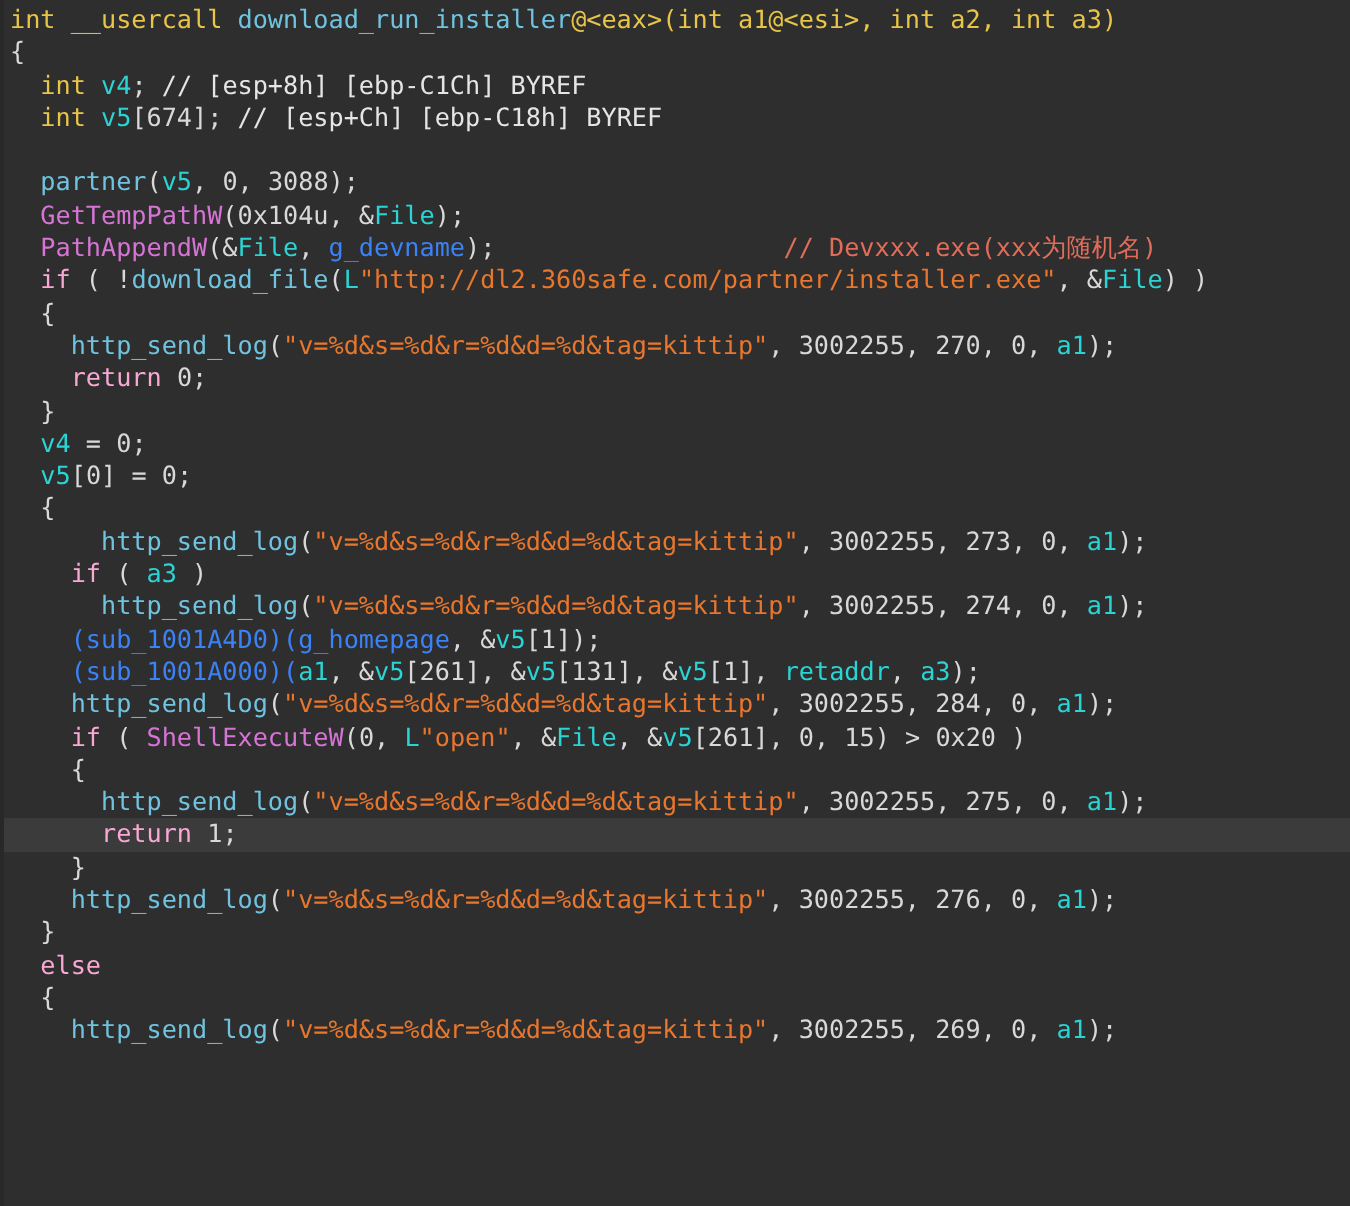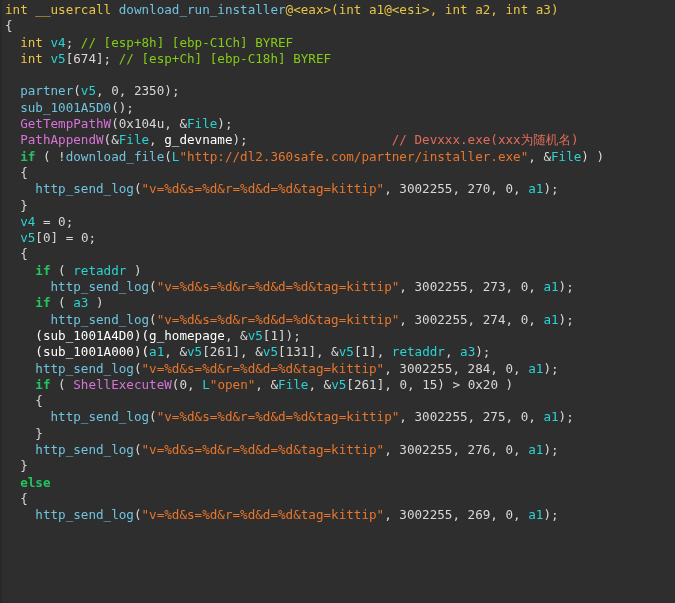--- a/index.html
+++ b/index.html
@@ -40,64 +40,64 @@
     font-size: 12.6px;
     white-space: pre;
     padding-left: 5px;
     color: #d8d8d8;
     letter-spacing: 0px;
   }
   .code-line.highlight {
     background: #3b3b3b;
   }
   
-  .t-kw      { color: #22c55e; font-weight: bold; }          
+  .t-kw      { color: #f9a8d4; }          
   .t-type    { color: #e8c547; }          
   .t-func    { color: #6fc3df; }          
   .t-api     { color: #d674d6; }          
   .t-var     { color: #2ad4d4; }          
   .t-str     { color: #e8762c; }          
   .t-num     { color: #d8d8d8; }          
   .t-cmt     { color: #e06c5a; }          
-  .t-cmtv    { color: #84cc16; text-align: center; }          
+  .t-cmtv    { color: #e5e5e5; text-align: center; }          
   .t-punct   { color: #d8d8d8; }
-  .t-global  { color: #ffffff; text-align: right; }          
+  .t-global  { color: #3b82f6; text-align: right; }          
 </style>
 </head>
 <body>
 
 <div id="pseudocode-view">
   <div id="gutter-stripe"></div>
   <div id="code-container">
       <div class="code-line"><span></span><span class="t-type">int </span><span class="t-type">__usercall </span><span class="t-func">download_run_installer</span><span class="t-type">@&lt;eax&gt;</span><span class="t-type">(</span><span class="t-type">int a1@&lt;esi&gt;, int a2, int a3)</span></div>
       <div class="code-line"><span></span><span class="t-punct">{</span></div>
       <div class="code-line"><span>  </span><span class="t-type">int </span><span class="t-var">v4</span><span class="t-punct">; </span><span class="t-cmtv">// [esp+8h] [ebp-C1Ch] BYREF</span></div>
       <div class="code-line"><span>  </span><span class="t-type">int </span><span class="t-var">v5</span><span class="t-punct">[674]; </span><span class="t-cmtv">// [esp+Ch] [ebp-C18h] BYREF</span></div>
       <div class="code-line"><span></span>&nbsp;</div>
-      <div class="code-line"><span>  </span><span class="t-func">partner</span><span class="t-punct">(</span><span class="t-var">v5</span><span class="t-punct">, </span><span class="t-num">0</span><span class="t-punct">, </span><span class="t-num">2350</span><span class="t-punct">);</span></div>
-      <div class="code-line"><span>  </span><span class="t-func">sub_1001A5D0</span><span class="t-punct">();</span></div>
+      <div class="code-line"><span>  </span><span class="t-func">partner</span><span class="t-punct">(</span><span class="t-var">v5</span><span class="t-punct">, </span><span class="t-num">0</span><span class="t-punct">, </span><span class="t-num">3088</span><span class="t-punct">);</span></div>
       <div class="code-line"><span>  </span><span class="t-api">GetTempPathW</span><span class="t-punct">(</span><span class="t-num">0x104u</span><span class="t-punct">, &amp;</span><span class="t-var">File</span><span class="t-punct">);</span></div>
       <div class="code-line"><span>  </span><span class="t-api">PathAppendW</span><span class="t-punct">(&amp;</span><span class="t-var">File</span><span class="t-punct">, </span><span class="t-global">g_devname</span><span class="t-punct">);</span><span class="t-punct">                   </span><span class="t-cmt">// Devxxx.exe(xxx为随机名)</span></div>
       <div class="code-line"><span>  </span><span class="t-kw">if</span><span class="t-punct"> ( !</span><span class="t-func">download_file</span><span class="t-punct">(</span><span class="t-var">L</span><span class="t-str">"http://dl2.360safe.com/partner/installer.exe"</span><span class="t-punct">, &amp;</span><span class="t-var">File</span><span class="t-punct">) )</span></div>
       <div class="code-line"><span>  </span><span class="t-punct">{</span></div>
       <div class="code-line"><span>    </span><span class="t-func">http_send_log</span><span class="t-punct">(</span><span class="t-str">"v=%d&amp;s=%d&amp;r=%d&amp;d=%d&amp;tag=kittip"</span><span class="t-punct">, </span><span class="t-num">3002255</span><span class="t-punct">, </span><span class="t-num">270</span><span class="t-punct">, </span><span class="t-num">0</span><span class="t-punct">, </span><span class="t-var">a1</span><span class="t-punct">);</span></div>
+      <div class="code-line"><span>    </span><span class="t-kw">return</span><span class="t-punct"> </span><span class="t-num">0</span><span class="t-punct">;</span></div>
       <div class="code-line"><span>  </span><span class="t-punct">}</span></div>
       <div class="code-line"><span>  </span><span class="t-var">v4</span><span class="t-punct"> = </span><span class="t-num">0</span><span class="t-punct">;</span></div>
       <div class="code-line"><span>  </span><span class="t-var">v5</span><span class="t-punct">[</span><span class="t-num">0</span><span class="t-punct">] = </span><span class="t-num">0</span><span class="t-punct">;</span></div>
       <div class="code-line"><span>  </span><span class="t-punct">{</span></div>
-      <div class="code-line"><span>    </span><span class="t-kw">if</span><span class="t-punct"> ( </span><span class="t-var">retaddr</span><span class="t-punct"> )</span></div>
       <div class="code-line"><span>      </span><span class="t-func">http_send_log</span><span class="t-punct">(</span><span class="t-str">"v=%d&amp;s=%d&amp;r=%d&amp;d=%d&amp;tag=kittip"</span><span class="t-punct">, </span><span class="t-num">3002255</span><span class="t-punct">, </span><span class="t-num">273</span><span class="t-punct">, </span><span class="t-num">0</span><span class="t-punct">, </span><span class="t-var">a1</span><span class="t-punct">);</span></div>
       <div class="code-line"><span>    </span><span class="t-kw">if</span><span class="t-punct"> ( </span><span class="t-var">a3</span><span class="t-punct"> )</span></div>
       <div class="code-line"><span>      </span><span class="t-func">http_send_log</span><span class="t-punct">(</span><span class="t-str">"v=%d&amp;s=%d&amp;r=%d&amp;d=%d&amp;tag=kittip"</span><span class="t-punct">, </span><span class="t-num">3002255</span><span class="t-punct">, </span><span class="t-num">274</span><span class="t-punct">, </span><span class="t-num">0</span><span class="t-punct">, </span><span class="t-var">a1</span><span class="t-punct">);</span></div>
       <div class="code-line"><span>    </span><span class="t-global">(sub_1001A4D0)(</span><span class="t-global">g_homepage</span><span class="t-punct">, &amp;</span><span class="t-var">v5</span><span class="t-punct">[</span><span class="t-num">1</span><span class="t-punct">]);</span></div>
       <div class="code-line"><span>    </span><span class="t-global">(sub_1001A000)(</span><span class="t-var">a1</span><span class="t-punct">, &amp;</span><span class="t-var">v5</span><span class="t-punct">[</span><span class="t-num">261</span><span class="t-punct">], &amp;</span><span class="t-var">v5</span><span class="t-punct">[</span><span class="t-num">131</span><span class="t-punct">], &amp;</span><span class="t-var">v5</span><span class="t-punct">[</span><span class="t-num">1</span><span class="t-punct">], </span><span class="t-var">retaddr</span><span class="t-punct">, </span><span class="t-var">a3</span><span class="t-punct">);</span></div>
       <div class="code-line"><span>    </span><span class="t-func">http_send_log</span><span class="t-punct">(</span><span class="t-str">"v=%d&amp;s=%d&amp;r=%d&amp;d=%d&amp;tag=kittip"</span><span class="t-punct">, </span><span class="t-num">3002255</span><span class="t-punct">, </span><span class="t-num">284</span><span class="t-punct">, </span><span class="t-num">0</span><span class="t-punct">, </span><span class="t-var">a1</span><span class="t-punct">);</span></div>
       <div class="code-line"><span>    </span><span class="t-kw">if</span><span class="t-punct"> ( </span><span class="t-api">ShellExecuteW</span><span class="t-punct">(</span><span class="t-num">0</span><span class="t-punct">, </span><span class="t-var">L</span><span class="t-str">"open"</span><span class="t-punct">, &amp;</span><span class="t-var">File</span><span class="t-punct">, &amp;</span><span class="t-var">v5</span><span class="t-punct">[</span><span class="t-num">261</span><span class="t-punct">], </span><span class="t-num">0</span><span class="t-punct">, </span><span class="t-num">15</span><span class="t-punct">) &gt; </span><span class="t-num">0x20</span><span class="t-punct"> )</span></div>
       <div class="code-line"><span>    </span><span class="t-punct">{</span></div>
       <div class="code-line"><span>      </span><span class="t-func">http_send_log</span><span class="t-punct">(</span><span class="t-str">"v=%d&amp;s=%d&amp;r=%d&amp;d=%d&amp;tag=kittip"</span><span class="t-punct">, </span><span class="t-num">3002255</span><span class="t-punct">, </span><span class="t-num">275</span><span class="t-punct">, </span><span class="t-num">0</span><span class="t-punct">, </span><span class="t-var">a1</span><span class="t-punct">);</span></div>
+      <div class="code-line highlight"><span>      </span><span class="t-kw">return</span><span class="t-punct"> </span><span class="t-num">1</span><span class="t-punct">;</span></div>
       <div class="code-line"><span>    </span><span class="t-punct">}</span></div>
       <div class="code-line"><span>    </span><span class="t-func">http_send_log</span><span class="t-punct">(</span><span class="t-str">"v=%d&amp;s=%d&amp;r=%d&amp;d=%d&amp;tag=kittip"</span><span class="t-punct">, </span><span class="t-num">3002255</span><span class="t-punct">, </span><span class="t-num">276</span><span class="t-punct">, </span><span class="t-num">0</span><span class="t-punct">, </span><span class="t-var">a1</span><span class="t-punct">);</span></div>
       <div class="code-line"><span>  </span><span class="t-punct">}</span></div>
       <div class="code-line"><span>  </span><span class="t-kw">else</span></div>
       <div class="code-line"><span>  </span><span class="t-punct">{</span></div>
       <div class="code-line"><span>    </span><span class="t-func">http_send_log</span><span class="t-punct">(</span><span class="t-str">"v=%d&amp;s=%d&amp;r=%d&amp;d=%d&amp;tag=kittip"</span><span class="t-punct">, </span><span class="t-num">3002255</span><span class="t-punct">, </span><span class="t-num">269</span><span class="t-punct">, </span><span class="t-num">0</span><span class="t-punct">, </span><span class="t-var">a1</span><span class="t-punct">);</span></div>
     </div>
 </div>
 
 </body></html>

